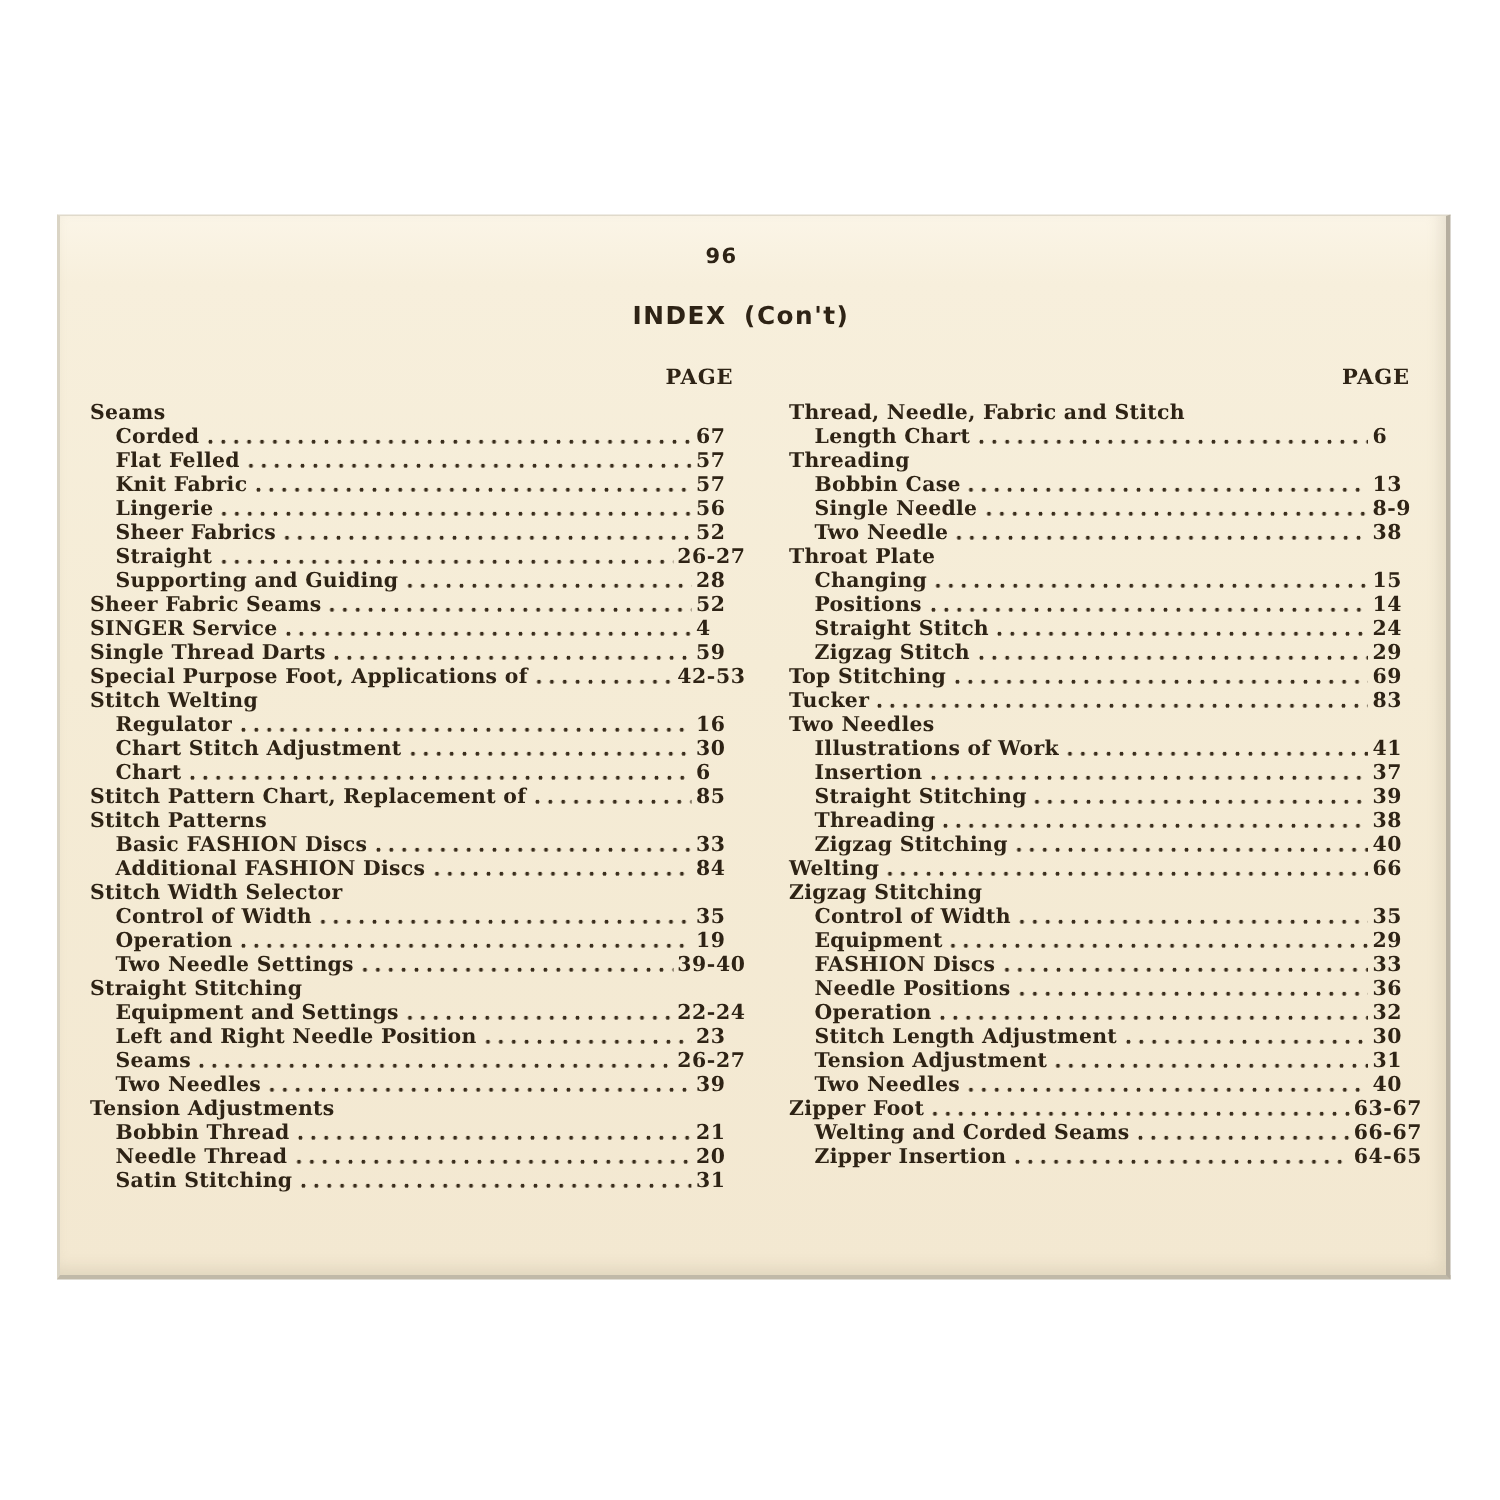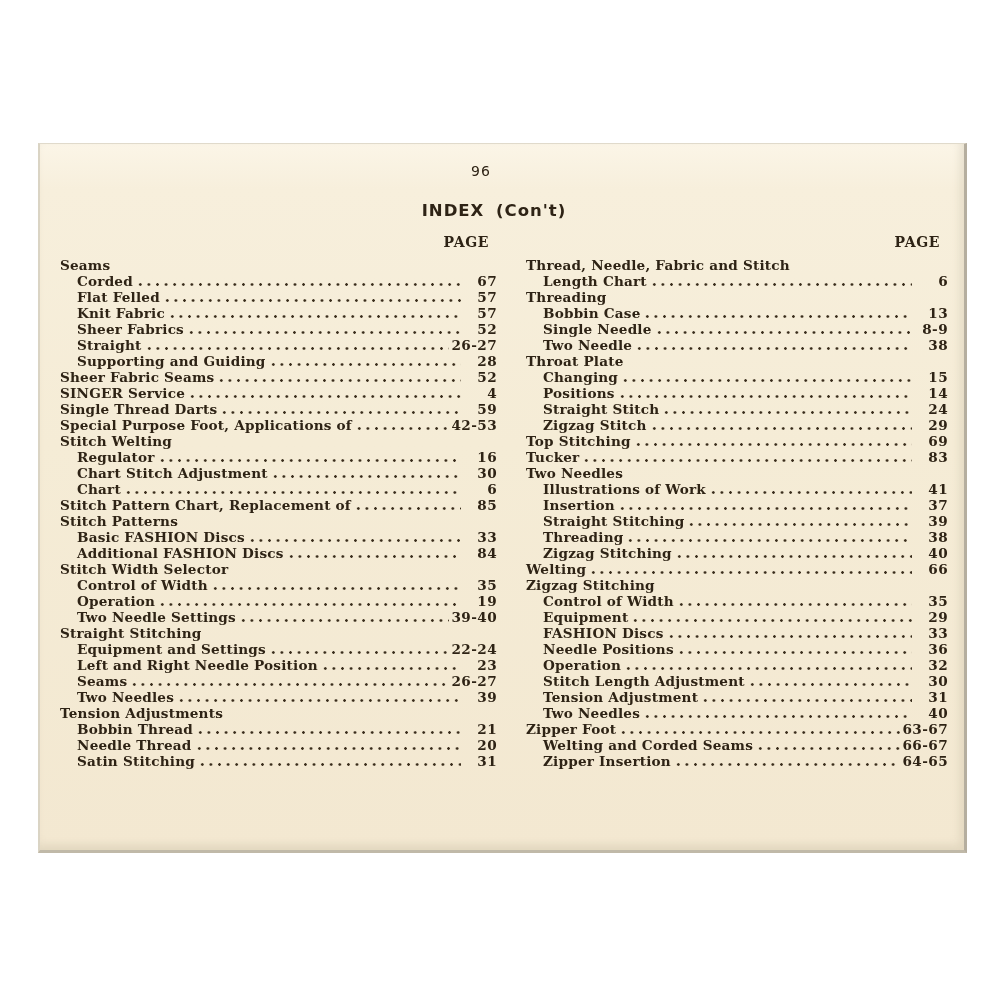--- a/index.html
+++ b/index.html
@@ -23,30 +23,30 @@
     border-left:2px solid #dad4c4;
     border-right:3px solid #b5ae9f;
     border-bottom:3px solid #c0b9a8;
     box-shadow: inset -4px -5px 9px rgba(150,138,112,0.18);
     color:var(--ink);
   }
   .folio{
     position:absolute; top:19px; left:0; right:42px;
     text-align:center;
     font-family:"DejaVu Sans", sans-serif;
-    font-weight:normal; font-size:14px; letter-spacing:1px;
+    font-weight:bold; font-size:14px; letter-spacing:1px;
   }
   .title{
     position:absolute; top:57px; left:16px; right:32px;
     text-align:center;
     font-family:"DejaVu Sans", sans-serif;
     font-weight:bold; font-size:16.5px; letter-spacing:1px; word-spacing:5px;
   }
   .col{
-    position:absolute; top:89px;
+    position:absolute; top:99px;
   }
   .col-left{ left:20px; width:437px; }
   .col-right{ left:486px; width:422px; }
   .page-label{
     text-align:right; padding-right:8px;
     font-weight:bold; font-size:14px; letter-spacing:0.6px;
     height:24px; line-height:18px;
   }
   .entries{ }
   .row{
@@ -59,21 +59,21 @@
   .row .label{ flex:0 0 auto; }
   .row .dots{
     flex:1 1 auto; min-width:6px; align-self:stretch;
     margin:0 3px 0 2px;
     background-image:radial-gradient(circle, #3a2d1c 1.15px, rgba(0,0,0,0) 1.5px);
     background-size:8.6px 5px;
     background-repeat:repeat-x;
     background-position:left 1px bottom 2.5px;
   }
   .row .pg{
-    flex:0 0 auto; min-width:33px; text-align:right; letter-spacing:0.4px;
+    flex:0 0 auto; min-width:33px; letter-spacing:0.4px;
   }
 </style>
 </head>
 <body>
 
 <div class="page">
   <div class="folio">96</div>
   <div class="title">INDEX (Con't)</div>
 
   <div class="col col-left">
@@ -92,20 +92,25 @@
     <span class="label">Flat Felled</span>
     <span class="dots"></span>
     <span class="pg">57</span>
   </div>
         <div class="row indent">
     <span class="label">Knit Fabric</span>
     <span class="dots"></span>
     <span class="pg">57</span>
   </div>
         <div class="row indent">
+    <span class="label">Lingerie</span>
+    <span class="dots"></span>
+    <span class="pg">56</span>
+  </div>
+        <div class="row indent">
     <span class="label">Sheer Fabrics</span>
     <span class="dots"></span>
     <span class="pg">52</span>
   </div>
         <div class="row indent">
     <span class="label">Straight</span>
     <span class="dots"></span>
     <span class="pg">26-27</span>
   </div>
         <div class="row indent">

